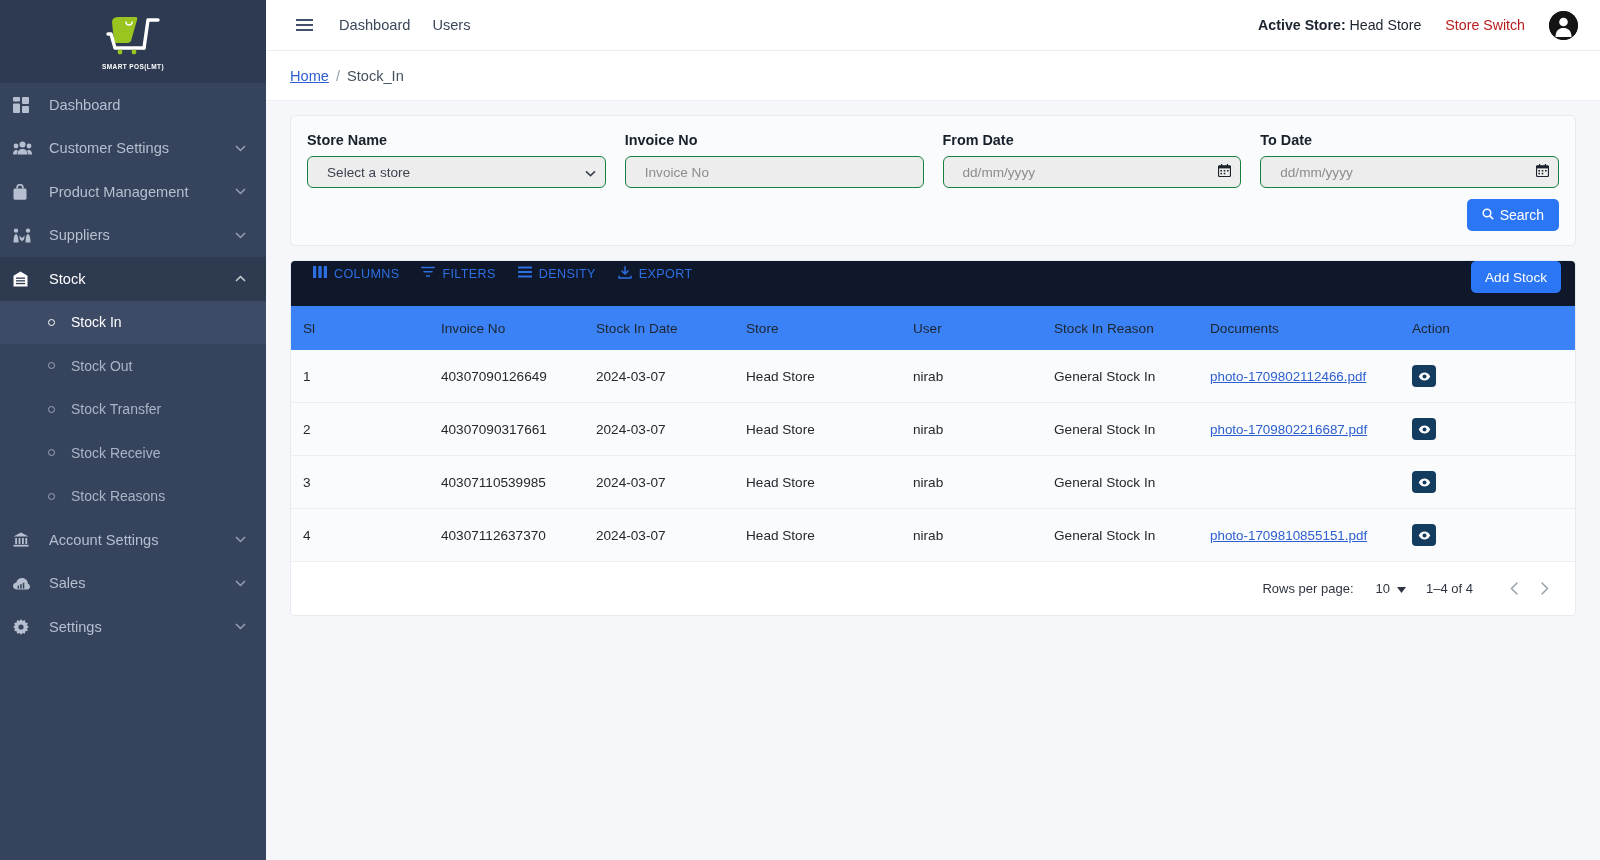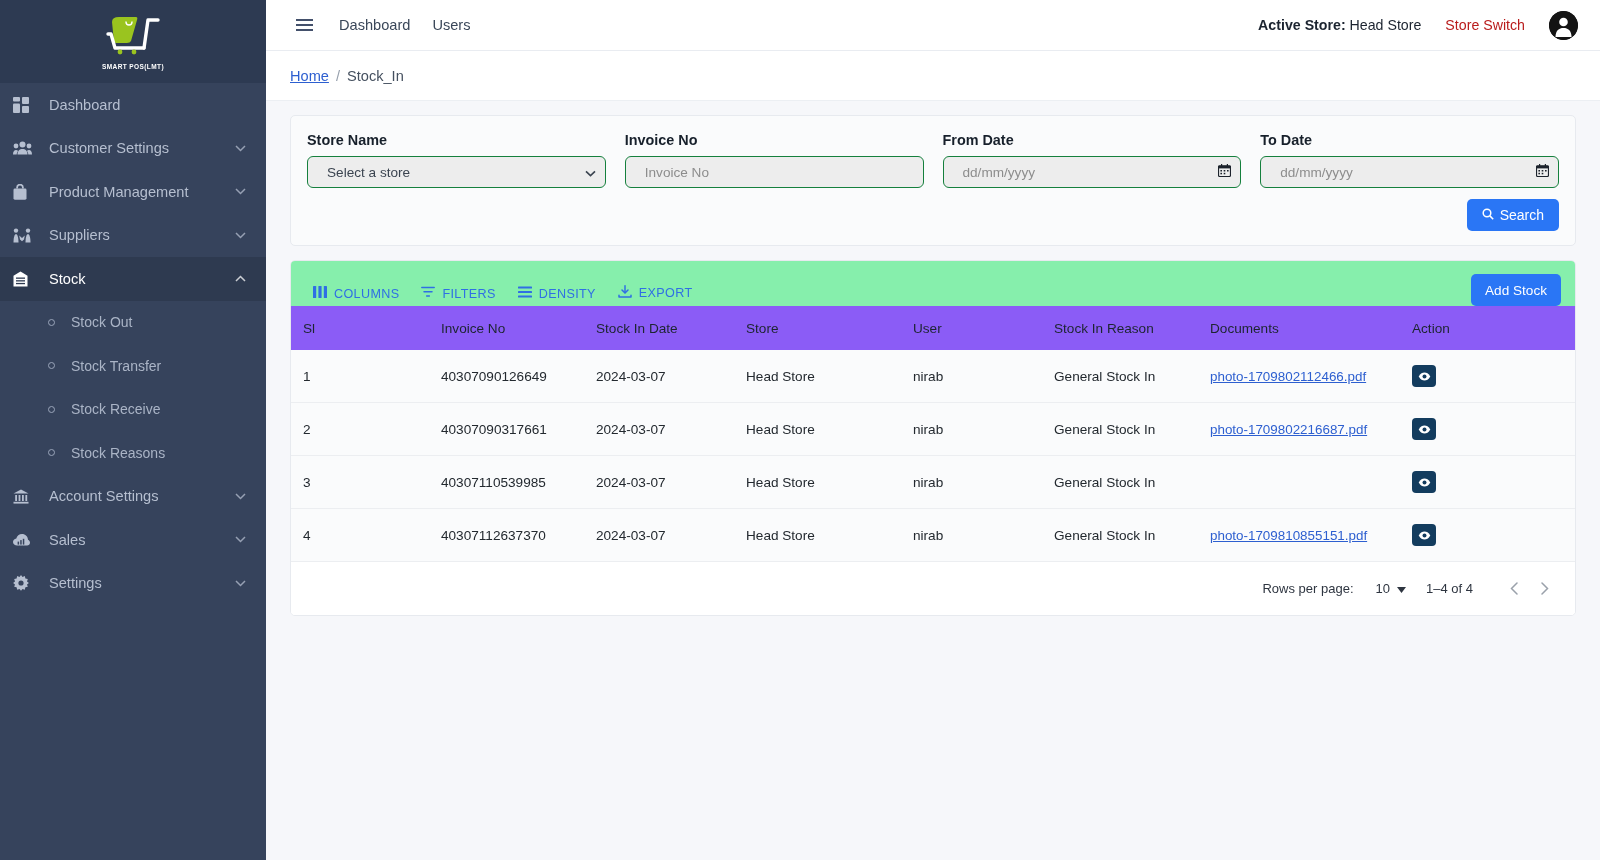--- a/index.html
+++ b/index.html
@@ -128,38 +128,38 @@
     height: 32px; padding: 0 15px; font-size: 14px; cursor: pointer;
     display: flex; align-items: center; gap: 6px;
     font-family: "Liberation Sans", sans-serif;
   }
 
   .table-card {
     background: #ffffff; border: 1px solid #e7eaef; border-radius: 5px;
     margin-top: 14px; overflow: hidden;
   }
   .table-toolbar {
-    height: 45px; display: flex; align-items: flex-end;
-    padding: 0 14px 0 14px; background: #86efac;
+    height: 45px; display: flex; align-items: flex-start;
+    padding: 0 14px 0 14px; background: #0f172a;
   }
   .tb-btn {
     display: flex; align-items: center; gap: 7px;
     color: #2f6fe4; font-size: 12.6px; letter-spacing: .35px;
     padding: 5px 8px; margin-right: 6px; cursor: pointer;
     background: none; border: none; font-family: "Liberation Sans", sans-serif;
     text-transform: uppercase;
   }
   .btn-add {
     margin-left: auto; background: #2a76f5; color: #fff; border: none;
     border-radius: 5px; height: 32px; padding: 0 14px; font-size: 13.6px;
     cursor: pointer; font-family: "Liberation Sans", sans-serif;
   }
 
   table { width: 100%; border-collapse: collapse; table-layout: fixed; }
-  thead tr { background: #8b5cf6; }
+  thead tr { background: #3b82f6; }
   th {
     text-align: left; font-size: 13.6px; font-weight: normal; color: #1d2530;
     padding: 14px 0 14px 0; height: 44px;
   }
   td {
     font-size: 13.6px; color: #23292f; padding: 15px 0;
     border-bottom: 1px solid #eceef1; background: #fafbfc; height: 45px;
   }
   tbody tr:last-child td { border-bottom: 1px solid #eceef1; }
   .c1 { width: 150px; padding-left: 12px; }
@@ -289,20 +289,24 @@
         </span>
         <span class="lbl">Stock</span>
         <span class="chev">
             <svg width="11" height="7" viewBox="0 0 11 7" fill="none" stroke="currentColor" stroke-width="1.5">
               <path d="M1 6 L5.5 1.5 L10 6"></path>
             </svg>
           </span>
       </div>
 
       <div class="submenu">
+        <div class="sub-item active">
+          <span class="dot"></span>
+          <span>Stock In</span>
+        </div>
         <div class="sub-item">
           <span class="dot"></span>
           <span>Stock Out</span>
         </div>
         <div class="sub-item">
           <span class="dot"></span>
           <span>Stock Transfer</span>
         </div>
         <div class="sub-item">
           <span class="dot"></span>

